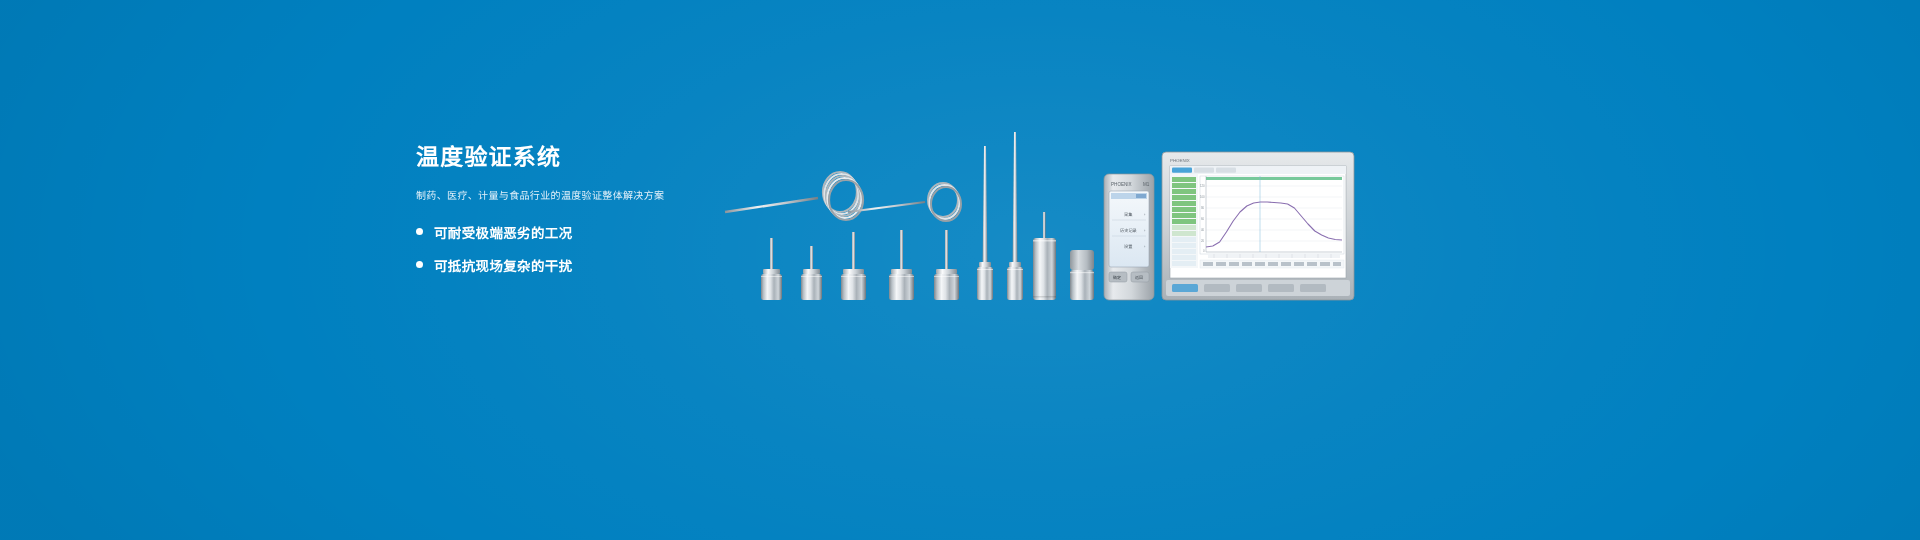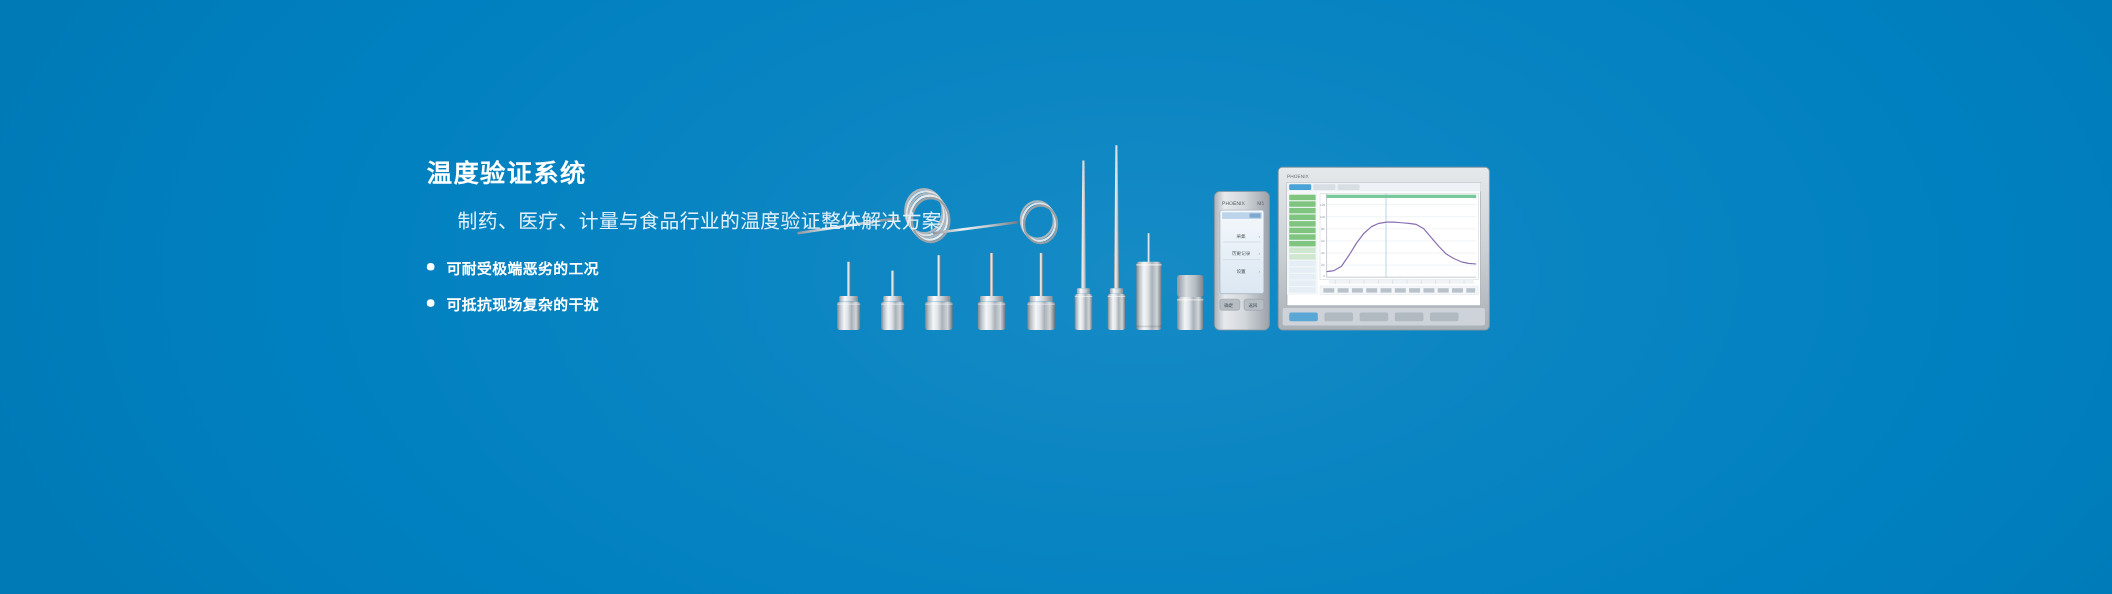--- a/index.html
+++ b/index.html
@@ -23,41 +23,40 @@
                 rgba(255,255,255,.085) 0%,
                 rgba(255,255,255,.03) 40%,
                 rgba(0,0,0,.0) 70%,
                 rgba(0,0,0,.05) 100%);
     pointer-events:none;
   }
 
   
   #copy {
     position:absolute;
-    left:388px; top:143px;
+    left:416px; top:143px;
     width:360px;
     z-index:5;
   }
   #headline {
     color:#ffffff;
     font-size:23px;
     font-weight:bold;
     letter-spacing:1.2px;
     line-height:1.25;
     white-space:nowrap;
   }
   #subhead {
     margin-top:17px;
     color:#e3f1fa;
-    font-size:18px;
+    font-size:10px;
     font-weight:normal;
     letter-spacing:.35px;
     line-height:1.4;
     white-space:nowrap;
-    margin-left:28px;
   }
   #bullets { margin-top:19px; list-style:none; }
   .bullet {
     display:flex;
     align-items:center;
     margin-bottom:13px;
     white-space:nowrap;
   }
   .bullet:last-child { margin-bottom:0; }
   .dot {

